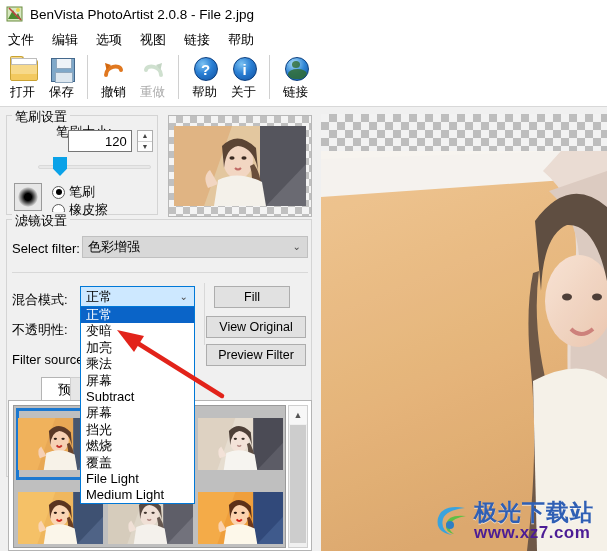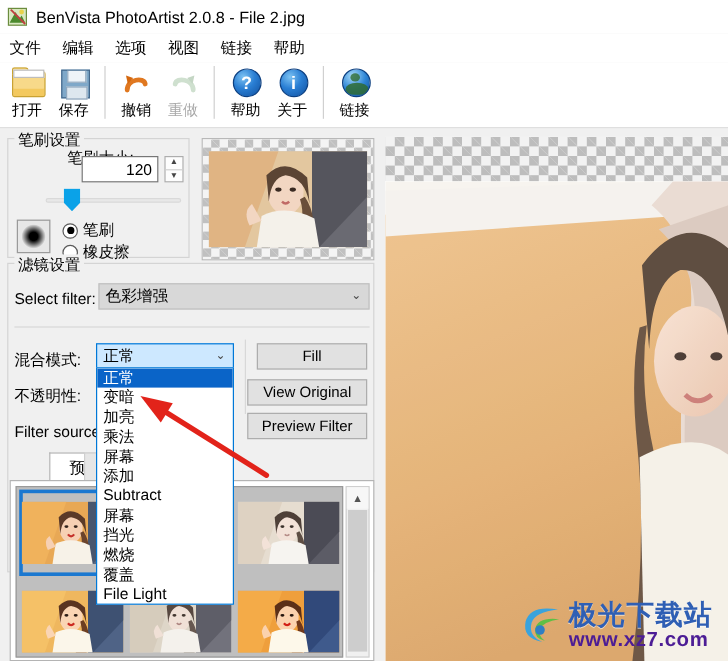--- a/index.html
+++ b/index.html
@@ -302,21 +302,21 @@
       <span>正常</span>
       <span class="arrow">⌄</span>
     </div>
 
     <div class="lbl" style="left:12px;top:214px;">不透明性:</div>
 
     <div class="lbl" style="left:12px;top:245px;">Filter source:</div>
 
     <div class="vr" style="left:204px;top:176px;height:62px;"></div>
 
-    <div class="btn" style="left:214px;top:179px;width:92px;height:22px;">Fill</div>
+    <div class="btn" style="left:214px;top:179px;width:76px;height:22px;">Fill</div>
     <div class="btn" style="left:206px;top:209px;width:100px;height:22px;">View Original</div>
     <div class="btn" style="left:206px;top:237px;width:100px;height:22px;">Preview Filter</div>
 
     <div class="tabstrip" style="top:270px;">
       <div class="tab active" style="left:0;width:60px;margin-left:33px;">
         <span>预设</span>
       </div>
       <div class="tab inactive" style="left:62px;width:62px;">
         <span>自定...</span>
       </div>
@@ -484,21 +484,20 @@
       </div>
     </div>
   </div>
 
   <div class="ddlist">
     <div class="dd-item sel">正常</div>
     <div class="dd-item">变暗</div>
     <div class="dd-item">加亮</div>
     <div class="dd-item">乘法</div>
     <div class="dd-item">屏幕</div>
-    <div class="dd-item">添加</div>
     <div class="dd-item">Subtract</div>
     <div class="dd-item">屏幕</div>
     <div class="dd-item">挡光</div>
     <div class="dd-item">燃烧</div>
     <div class="dd-item">覆盖</div>
     <div class="dd-item">File Light</div>
     <div class="dd-item">Medium Light</div>
 
   </div>
 

